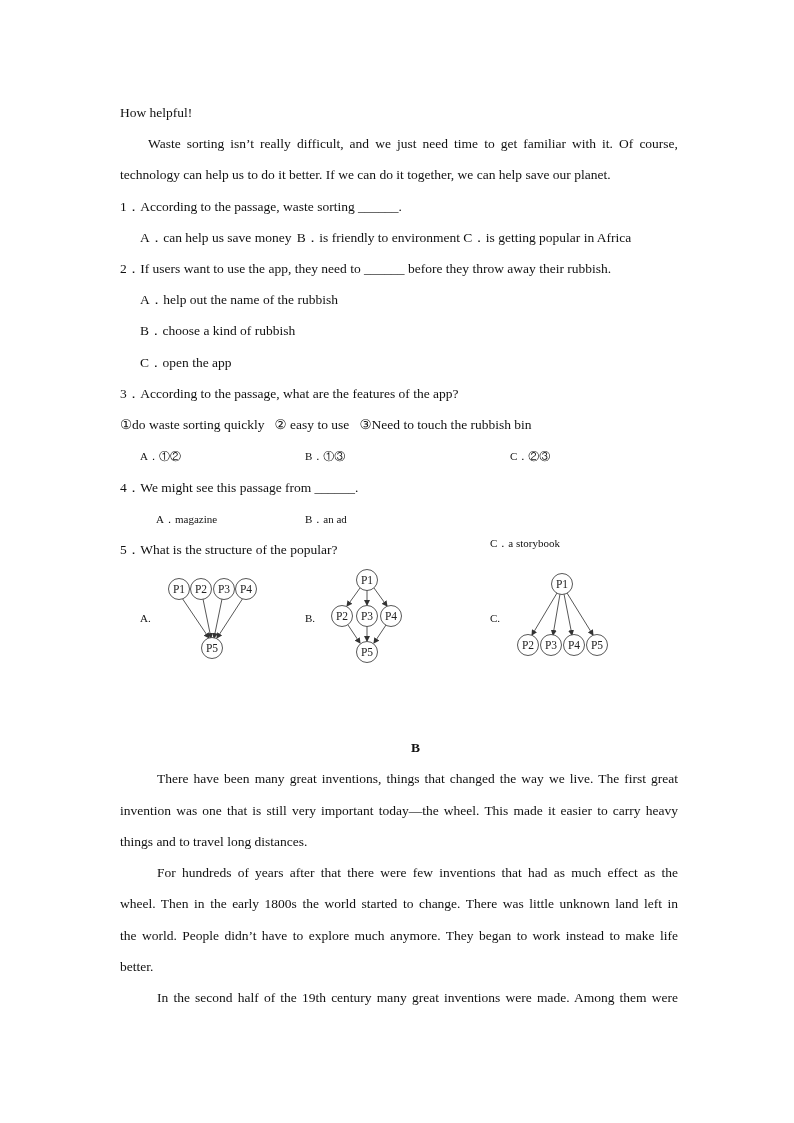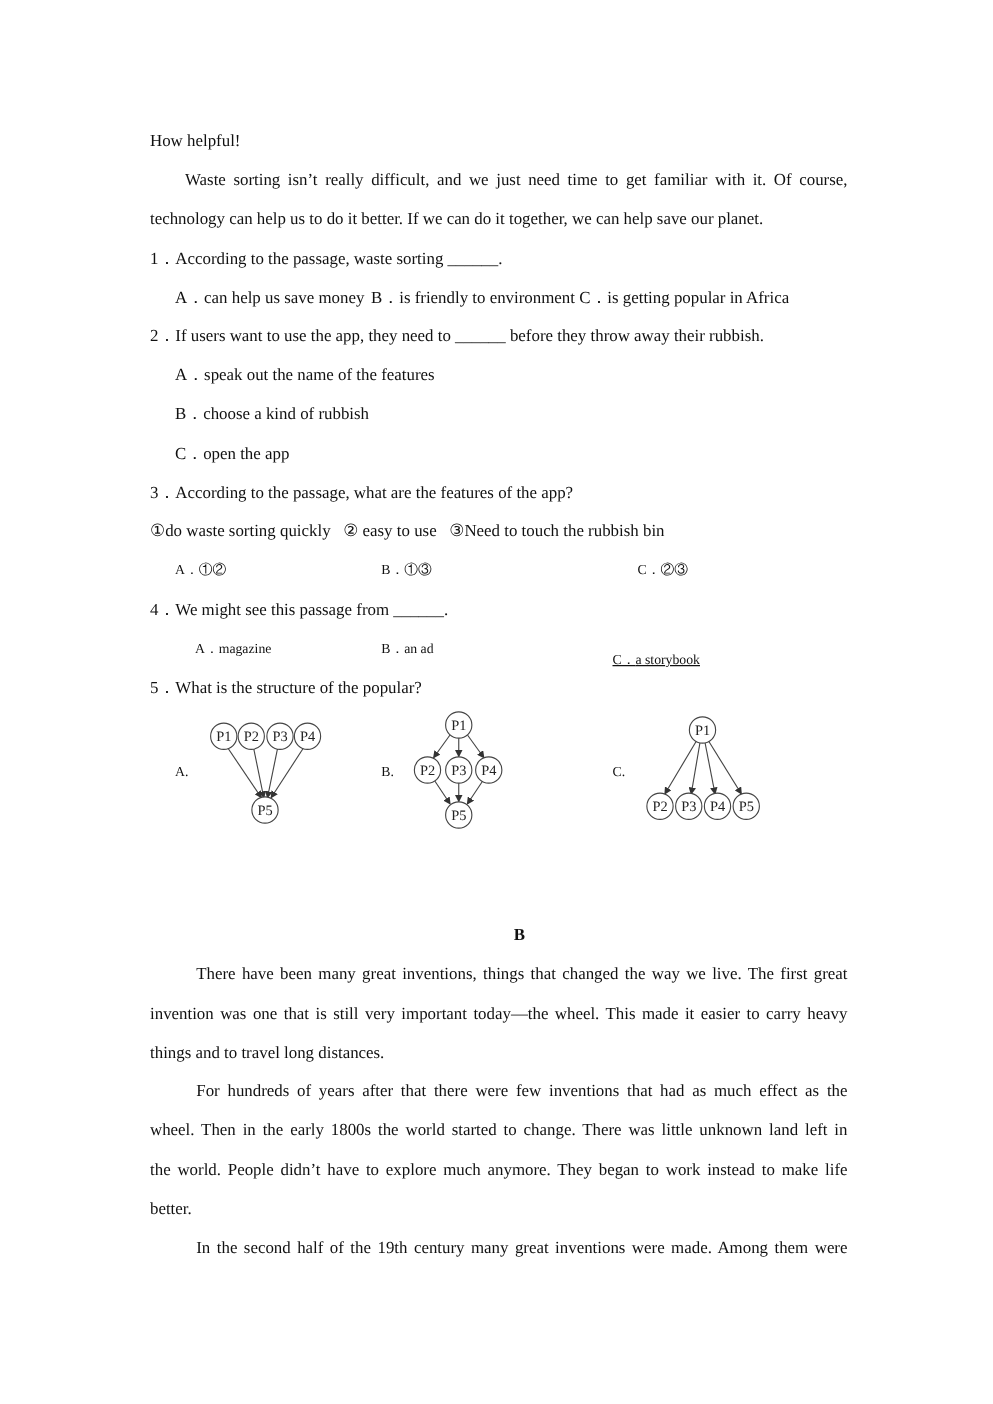--- a/index.html
+++ b/index.html
@@ -24,38 +24,38 @@
 </div>
 <div class="line" style="left:140px; top:230px;">
   <span><span>A．</span><span>can help us save money</span></span>
   <span style="margin-left:2px;text-align:center;"><span>B．</span><span>is friendly to environment</span></span>
   <span style="margin-left:0;"><span>C．</span><span>is getting popular in Africa</span></span>
 </div>
 
 <div class="line" style="left:120px; top:261px;">
   <span>2．</span><span>If users want to use the app, they need to ______ before they throw away their rubbish.</span>
 </div>
-<div class="line" style="left:140px; top:292px;"><span>A．</span><span>speak out the name of the features</span></div>
+<div class="line" style="left:140px; top:292px;"><span>A．</span><span>help out the name of the rubbish</span></div>
 <div class="line" style="left:140px; top:323px;"><span>B．</span><span>choose a kind of rubbish</span></div>
 <div class="line" style="left:140px; top:355px;"><span>C．</span><span>open the app</span></div>
 
 <div class="line" style="left:120px; top:386px;">
   <span>3．</span><span>According to the passage, what are the features of the app?</span>
 </div>
 <div class="line" style="left:120px; top:417px; white-space:pre;">①do waste sorting quickly   ② easy to use   ③Need to touch the rubbish bin</div>
 <div class="col" style="left:140px; top:448px;"><span>A．</span><span>①②</span></div>
 <div class="col" style="left:305px; top:448px;"><span>B．</span><span>①③</span></div>
 <div class="col" style="left:510px; top:448px;"><span>C．</span><span>②③</span></div>
 
 <div class="line" style="left:120px; top:480px;">
   <span>4．</span><span>We might see this passage from ______.</span>
 </div>
 <div class="col" style="left:140px; top:511px;margin-left:16px;"><span>A．</span><span>magazine</span></div>
 <div class="col" style="left:305px; top:511px;"><span>B．</span><span>an ad</span></div>
-<div class="col" style="left:490px; top:520px;text-decoration:underline;"><span>C．</span><span>a storybook</span></div>
+<div class="col" style="left:490px; top:535px;"><span>C．</span><span>a storybook</span></div>
 
 <div class="line" style="left:120px; top:542px;">
   <span>5．</span><span>What is the structure of the popular?</span>
 </div>
 
 <div class="col" style="left:140px; top:610px;">A.</div>
 <div class="col" style="left:305px; top:610px;">B.</div>
 <div class="col" style="left:490px; top:610px;">C.</div>
 
 <svg style="position:absolute; left:0; top:0;" width="794" height="1123">

